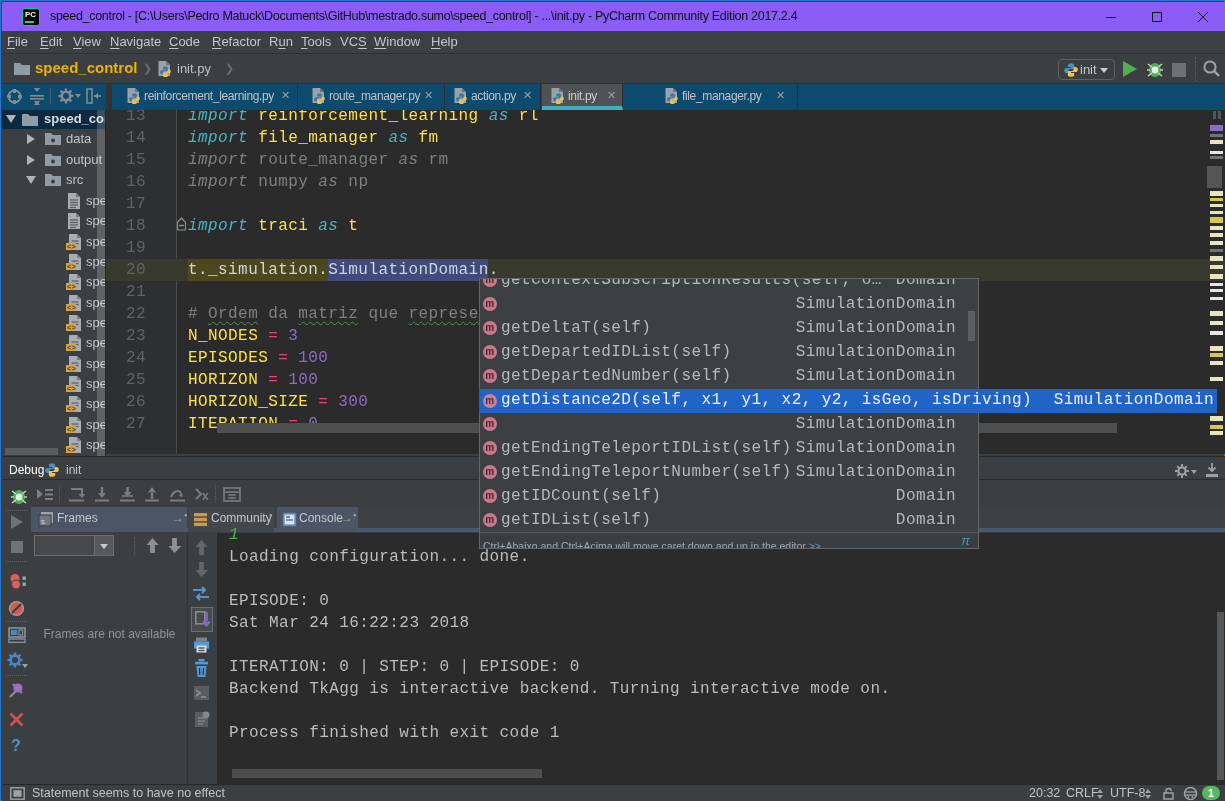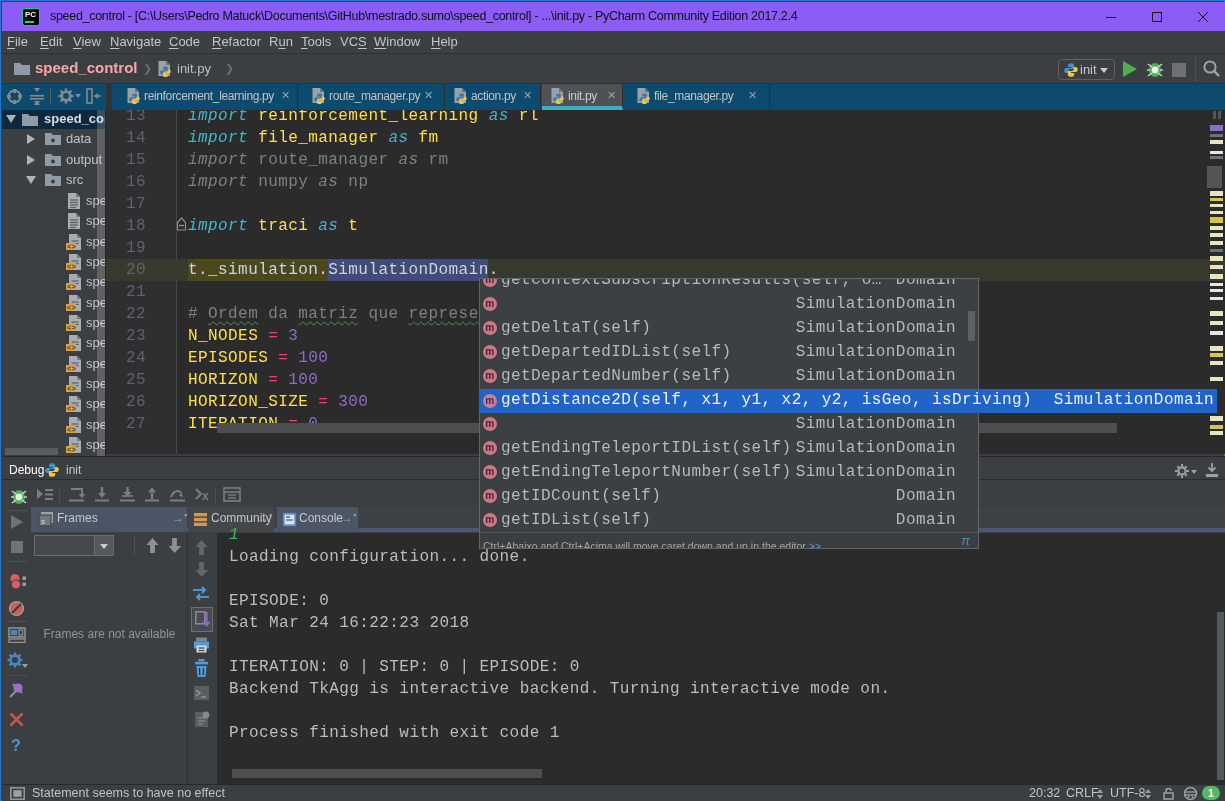--- a/index.html
+++ b/index.html
@@ -100,21 +100,21 @@
       <span style="left:299px"><u>T</u>ools</span>
       <span style="left:338px">VC<u>S</u></span>
       <span style="left:372px"><u>W</u>indow</span>
       <span style="left:429px"><u>H</u>elp</span>
 </div>
 
 <div id="crumbs" class="abs">
  <svg class="abs" style="left:12px;top:7px" width="16" height="14">
         <path d="M0 2h6l2 2h8v10H0z" fill="#8f9ba6"></path>
       </svg>
- <span class="abs" style="left:33px;top:5px;font-size:15px;font-weight:bold;color:#fca5a5">speed_control</span>
+ <span class="abs" style="left:33px;top:5px;font-size:15px;font-weight:bold;color:#eab308">speed_control</span>
  <span class="abs chev" style="left:141px;top:8px">❯</span>
  <svg class="pyi" style="left:154px;top:7px" width="16" height="16">
         <use href="#pylogo"></use>
       </svg>
  <span class="abs" style="left:175px;top:7px;font-size:13px;color:#bcc0c3">init.py</span>
  <span class="abs chev" style="left:223px;top:8px">❯</span>
 
  <div class="abs" style="left:1056px;top:5px;width:57px;height:21px;border:1px solid #5f6264;border-radius:4px"></div>
  <svg class="pyi" style="left:1061px;top:8px" width="14" height="14" viewBox="0 0 16 16">
         <path d="M8 1.2c-2 0-3 .8-3 2.1V5h3.2v.9H3.6C2.1 5.9 1.2 7 1.2 8.5s.9 2.6 2.4 2.6h1.5V9.6c0-1.5 1.2-2.6 2.7-2.6h3.4V3.3c0-1.3-1.2-2.1-3.2-2.1z" fill="#4e8fbf"></path>
@@ -204,21 +204,21 @@
    <span class="nm" style="left:25px">action.py</span>
         <span class="x" style="left:77px">✕</span>
  </div>
  <div class="tab" style="left:540px;width:81px;background:#4e5254;border-bottom:4px solid #3faebf;color:#c9cdd1">
    <svg class="pyi" style="left:7px;top:4px" width="16" height="16">
           <use href="#pylogo"></use>
         </svg>
    <span class="nm" style="left:26px">init.py</span>
         <span class="x" style="left:65px">✕</span>
  </div>
- <div class="tab" style="left:622px;width:146px">
+ <div class="tab" style="left:650px;width:146px">
    <svg class="pyi" style="left:11px;top:4px" width="16" height="16">
           <use href="#pylogo"></use>
         </svg>
    <span class="nm" style="left:30px">file_manager.py</span>
         <span class="x" style="left:124px">✕</span>
  </div>
  <svg width="0" height="0" style="position:absolute">
         <defs>
           <g id="pylogo">
             <path d="M2.5 0h7.5l4 4v11H2.5z" fill="#9aa1a8"></path>

